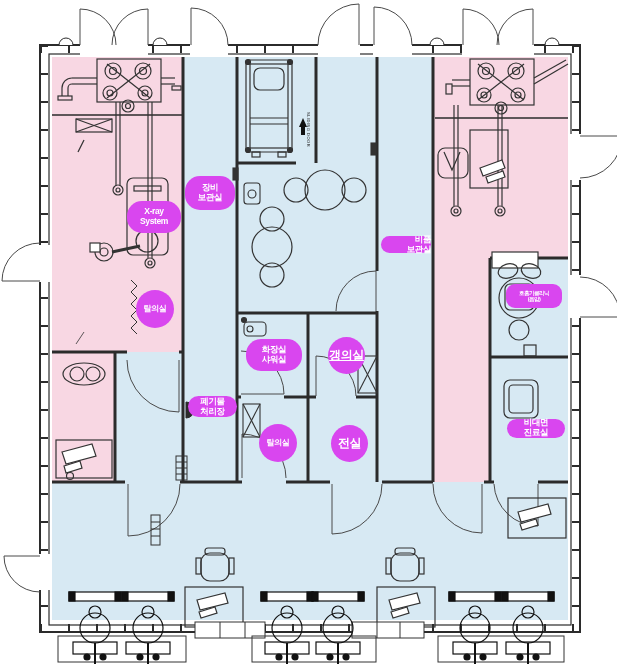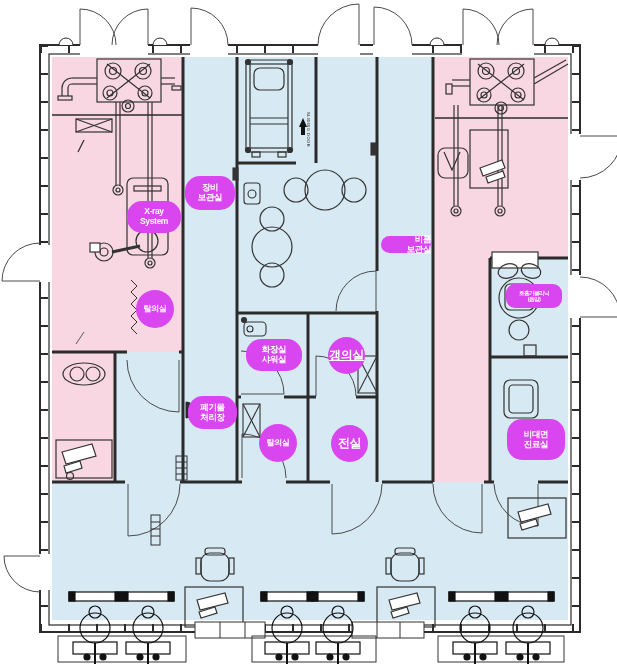--- a/index.html
+++ b/index.html
@@ -432,30 +432,30 @@
     <span>호흡기클리닉</span>
     <span>(음압)</span>
   </div>
   <div class="badge" style="left:246px;top:339px;width:56px;height:32px;">
     <span>화장실</span>
     <span>샤워실</span>
   </div>
   <div class="badge circle" style="left:328px;top:337px;width:37px;height:37px;font-size:12px;text-decoration:underline;">
     <span>갱의실</span>
   </div>
-  <div class="badge" style="left:188px;top:396px;width:49px;height:33px;">
+  <div class="badge" style="left:188px;top:396px;width:49px;height:21px;">
     <span>폐기물</span>
     <span>처리장</span>
   </div>
   <div class="badge circle" style="left:259px;top:424px;width:38px;height:38px;font-size:8px;">
     <span>탈의실</span>
   </div>
   <div class="badge circle" style="left:331px;top:425px;width:37px;height:37px;font-size:12px;">
     <span>전실</span>
   </div>
-  <div class="badge" style="left:507px;top:419px;width:58px;height:41px;">
+  <div class="badge" style="left:507px;top:419px;width:58px;height:19px;justify-content:flex-end;">
     <span>비대면</span>
     <span>진료실</span>
   </div>
 
   <div class="vtext" style="left:306px;top:112px;">SLIDING DOOR</div>
 
 </div>
 
 </body></html>

